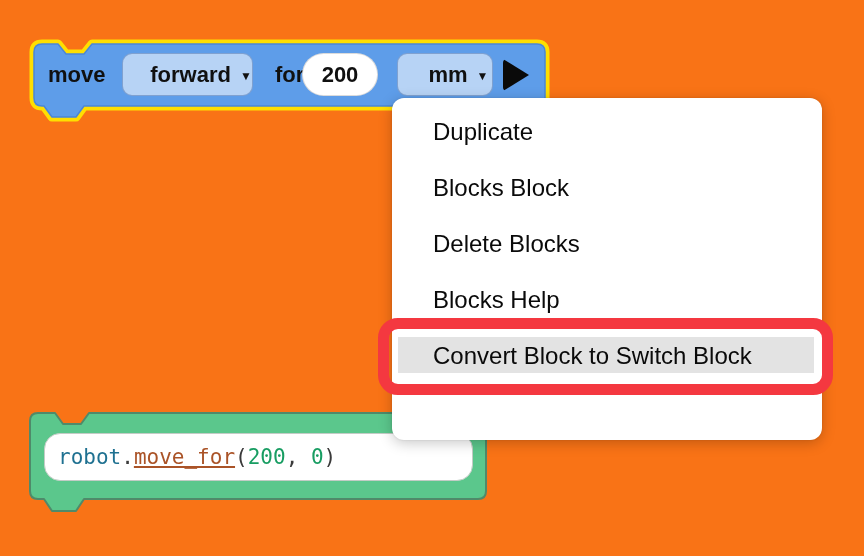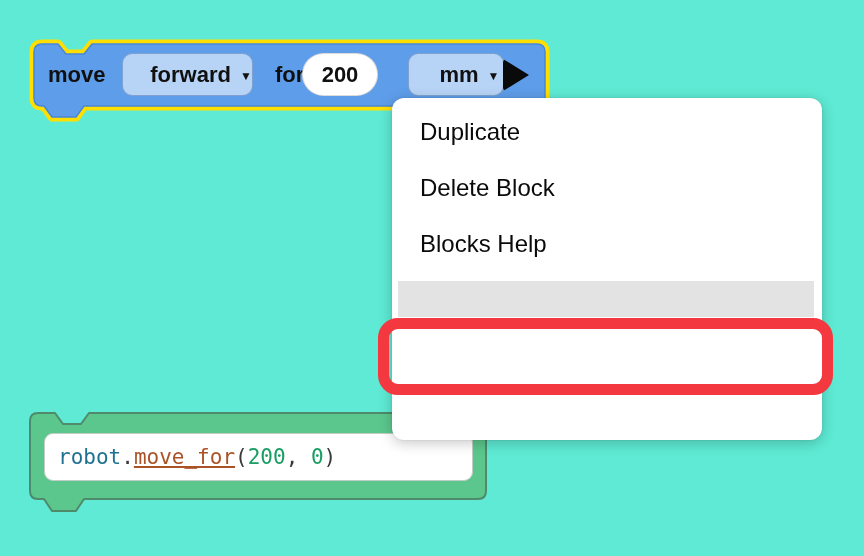--- a/index.html
+++ b/index.html
@@ -1,16 +1,16 @@
 <!DOCTYPE html>
 <html><head>
 <meta charset="utf-8">
 <style>
   html,body{margin:0;padding:0;background:#ffffff;}
-  #canvas{position:relative;width:864px;height:556px;background:#5eead4;overflow:hidden;
+  #canvas{position:relative;width:864px;height:556px;background:#f97316;overflow:hidden;
           font-family:"Liberation Sans",sans-serif;}
 
   
   #shape-layer{position:absolute;left:0;top:0;width:864px;height:556px;z-index:1;}
 
   
   .block-label{position:absolute;z-index:2;font-weight:bold;font-size:22px;color:#101010;
                line-height:43px;height:43px;top:53px;white-space:nowrap;}
   .block-field{position:absolute;z-index:2;top:53px;height:43px;border-radius:10px;
                display:flex;align-items:center;justify-content:center;box-sizing:border-box;}
@@ -18,32 +18,32 @@
   .dropdown .dd-text{font-weight:bold;font-size:22px;color:#101010;}
   .dropdown .dd-caret{font-size:12px;color:#111111;margin-top:3px;}
   .oval-input{background:#ffffff;border:1.5px solid rgba(0,0,0,0.14);border-radius:22px;
               font-weight:bold;font-size:22px;color:#101010;}
   .play-triangle{position:absolute;z-index:2;left:503px;top:59px;width:0;height:0;
                  border-top:16px solid transparent;border-bottom:16px solid transparent;
                  border-left:26px solid #0a0a0a;border-radius:4px;}
 
   
   .code-box{position:absolute;z-index:2;left:44px;top:433px;width:429px;height:48px;
-            background:#ffffff;border:1.5px solid #C3CCC6;border-radius:9px;
+            background:#ffffff;border:1.5px solid #C3CCC6;border-radius:16px;
             box-sizing:border-box;display:flex;align-items:center;padding-left:13px;
             font-family:"DejaVu Sans Mono",monospace;font-size:21px;white-space:pre;}
   .tok-obj{color:#1F7191;} .tok-punc{color:#3a3a3a;} .tok-method{color:#AA5327;text-decoration:underline;}
   .tok-num{color:#189D62;}
 
   
   .context-menu{position:absolute;z-index:5;left:392px;top:98px;width:430px;height:342px;
                 background:#ffffff;border-radius:12px;box-sizing:border-box;
                 padding-top:6px;box-shadow:0 3px 14px rgba(0,0,0,0.22),0 0 2px rgba(0,0,0,0.12);}
   .menu-item{position:relative;height:56px;display:flex;align-items:center;
-             padding-left:28px;font-size:24px;color:#0a0a0a;cursor:default;}
+             padding-left:41px;font-size:24px;color:#0a0a0a;cursor:default;}
   .menu-item .item-label{position:relative;z-index:2;}
   .menu-item.highlighted .highlight-bg{position:absolute;z-index:1;left:6px;right:8px;
              top:9px;bottom:11px;background:#E3E3E3;}
 
   
   .annotation-box{position:absolute;z-index:6;left:378px;top:318px;width:455px;height:77px;
                   border:11px solid #F43840;border-radius:20px;box-sizing:border-box;
                   pointer-events:none;}
 </style>
 </head>
@@ -72,41 +72,45 @@
     <span class="dd-text">forward</span>
     <span class="dd-caret">▼</span>
   </div>
 
   <div class="block-label" style="left:275px;">for</div>
 
   <div class="block-field oval-input" style="left:302px;width:76px;">
     <span>200</span>
   </div>
 
-  <div class="block-field dropdown" style="left:408px;width:96px;">
+  <div class="block-field dropdown" style="left:397px;width:96px;">
     <span class="dd-text">mm</span>
     <span class="dd-caret">▼</span>
   </div>
 
   <div class="play-triangle"></div>
 
   <div class="code-box">
     <span class="tok-obj">robot</span><span class="tok-punc">.</span><span class="tok-method">move_for</span><span class="tok-punc">(</span><span class="tok-num">200</span><span class="tok-punc">, </span><span class="tok-num">0</span><span class="tok-punc">)</span>
   </div>
 
   <div class="context-menu">
     <div class="menu-item">
       <span class="item-label">Duplicate</span>
     </div>
     <div class="menu-item">
-      <span class="item-label">Delete Block</span>
+      <span class="item-label">Blocks Block</span>
+    </div>
+    <div class="menu-item">
+      <span class="item-label">Delete Blocks</span>
     </div>
     <div class="menu-item">
       <span class="item-label">Blocks Help</span>
     </div>
     <div class="menu-item highlighted">
       <div class="highlight-bg"></div>
+      <span class="item-label">Convert Block to Switch Block</span>
     </div>
   </div>
 
   <div class="annotation-box"></div>
 
 </div>
 
 </body></html>

